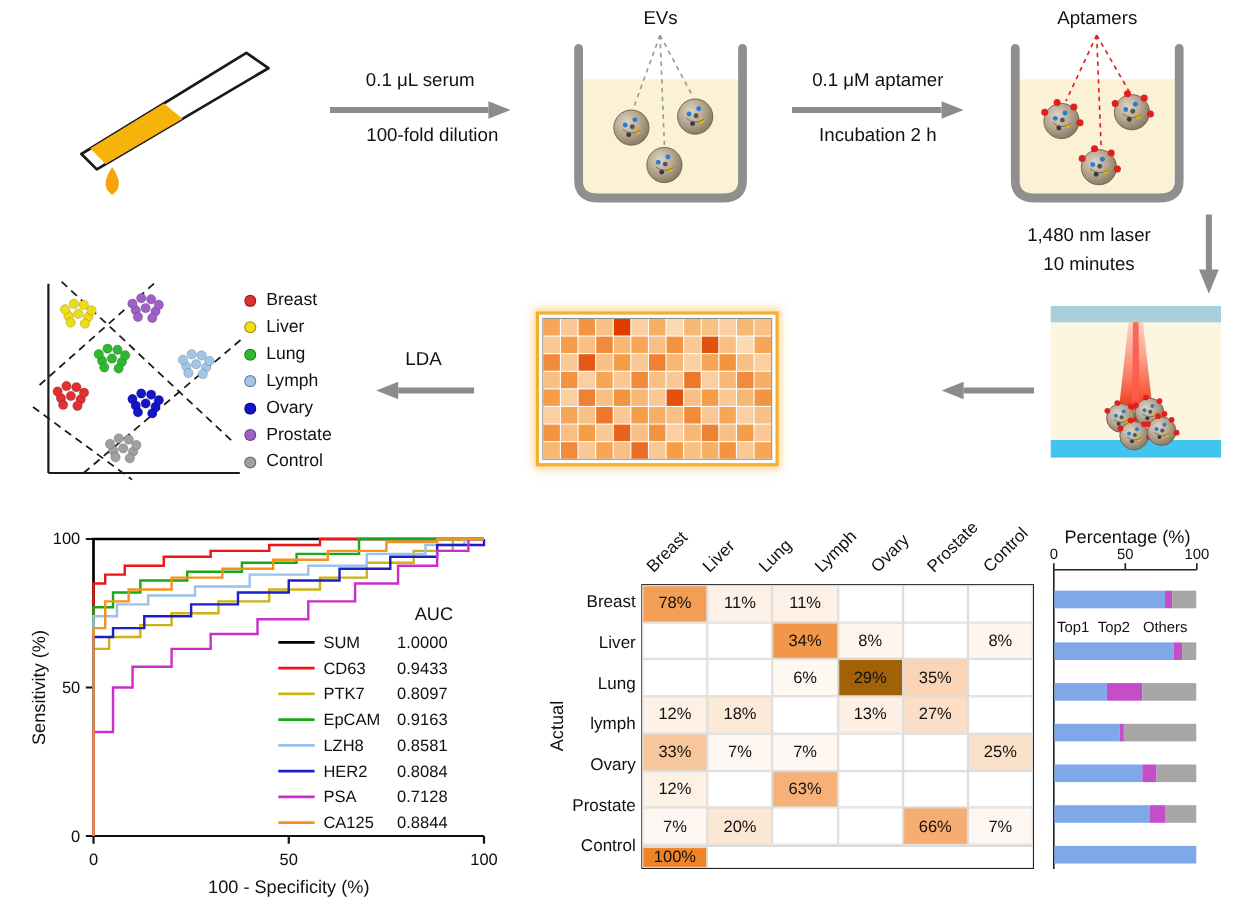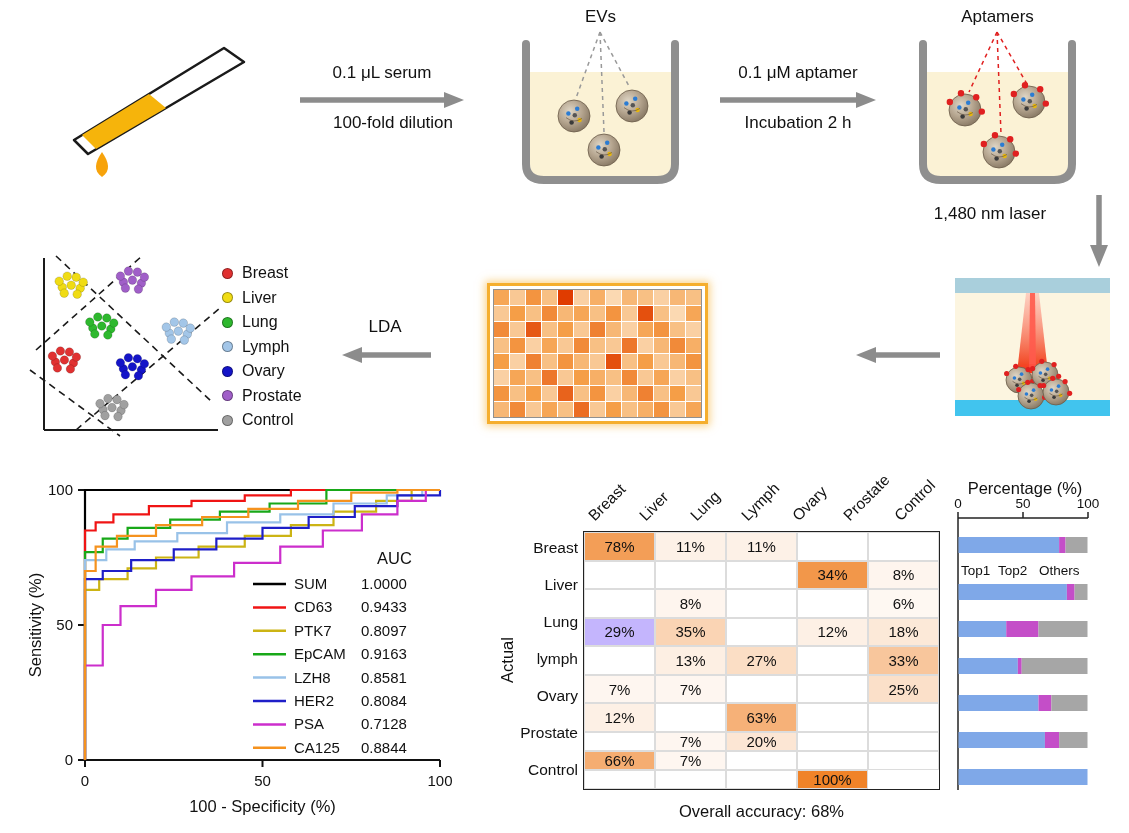--- a/index.html
+++ b/index.html
@@ -28,21 +28,21 @@
 
   
   #confusion{position:absolute;left:480px;top:458px;width:475px;height:370px;}
   .cm-predicted{position:absolute;left:103px;top:2px;width:357px;text-align:center;font-size:16.5px;}
   .cm-col-label{position:absolute;top:46px;height:22px;line-height:22px;transform-origin:0 100%;
     transform:rotate(-45deg);font-size:15.5px;white-space:nowrap;}
   .cm-actual{position:absolute;left:-22px;top:192px;width:100px;height:20px;text-align:center;
     transform:rotate(-90deg);font-size:16.5px;}
   .cm-row-label{position:absolute;left:18px;width:80px;text-align:right;font-size:15.5px;}
   .cm-grid{position:absolute;left:103px;top:73px;width:357px;height:259px;display:grid;
-    grid-template-columns:repeat(5,1fr);grid-template-rows:repeat(7,1fr);border:1.5px solid #222;background:#fff;}
+    grid-template-columns:repeat(6,1fr);grid-template-rows:repeat(7,1fr);border:1.5px solid #222;background:#fff;}
   .cm-cell{border:0.5px solid #DCDCDC;display:flex;align-items:center;justify-content:center;font-size:15px;}
   .cm-footer{position:absolute;left:103px;top:344px;width:357px;text-align:center;font-size:16.5px;}
 </style>
 </head>
 <body>
 
 <div id="canvas">
 
   <svg class="abs" width="0" height="0">
     <defs>
@@ -164,20 +164,21 @@
           <path d="M76,123.6 Q84,130 92,124.4" fill="none" stroke="#6B5C49" stroke-width="0.7"></path>
           <circle cx="68.8" cy="114" r="3.2" fill="#E02020"></circle>
           <circle cx="80" cy="105.2" r="3.2" fill="#E02020"></circle>
           <circle cx="95.2" cy="109.2" r="3.2" fill="#E02020"></circle>
           <circle cx="100.8" cy="123.6" r="3.2" fill="#E02020"></circle>
         </g>
       </g>
   </svg>
 
   <div class="t" style="left:900px;top:203px;width:180px">1,480 nm laser</div>
+  <div class="t" style="left:900px;top:229px;width:180px">10 minutes</div>
   <svg class="abs" style="left:1086px;top:193px" width="26" height="78">
     <line x1="13" y1="2" x2="13" y2="54" stroke="#8C8C8C" stroke-width="5.5"></line>
     <polygon points="4,52 22,52 13,74" fill="#8C8C8C"></polygon>
   </svg>
 
   <svg class="abs" style="left:955px;top:278px" width="155" height="148" viewBox="0 0 155 148">
     <rect x="0" y="14" width="155" height="110" fill="#FCF5E0"></rect>
     <rect x="0" y="0" width="155" height="15" fill="#A9CFDC"></rect>
     <rect x="0" y="122" width="155" height="16" fill="#41C4EE"></rect>
     <polygon points="71,15 84,15 93,95 62,95" fill="url(#beamGrad)"></polygon>
@@ -555,21 +556,21 @@
         <div class="cm-cell" style="background: rgb(255, 255, 255);"></div>
         <div class="cm-cell" style="background: rgb(255, 255, 255);"></div>
         <div class="cm-cell" style="background: rgb(255, 255, 255);"></div>
         <div class="cm-cell" style="background: rgb(242, 151, 74);">34%</div>
         <div class="cm-cell" style="background: rgb(254, 245, 238);">8%</div>
         <div class="cm-cell" style="background: rgb(255, 255, 255);"></div>
         <div class="cm-cell" style="background: rgb(254, 245, 238);">8%</div>
         <div class="cm-cell" style="background: rgb(255, 255, 255);"></div>
         <div class="cm-cell" style="background: rgb(255, 255, 255);"></div>
         <div class="cm-cell" style="background: rgb(254, 248, 242);">6%</div>
-        <div class="cm-cell" style="background: #c4b5fd;">29%</div>
+        <div class="cm-cell" style="background: #a16207;">29%</div>
         <div class="cm-cell" style="background: rgb(250, 212, 180);">35%</div>
         <div class="cm-cell" style="background: rgb(255, 255, 255);"></div>
         <div class="cm-cell" style="background: rgb(253, 240, 229);">12%</div>
         <div class="cm-cell" style="background: rgb(252, 233, 216);">18%</div>
         <div class="cm-cell" style="background: rgb(255, 255, 255);"></div>
         <div class="cm-cell" style="background: rgb(253, 239, 227);">13%</div>
         <div class="cm-cell" style="background: rgb(251, 222, 197);">27%</div>
         <div class="cm-cell" style="background: rgb(255, 255, 255);"></div>
         <div class="cm-cell" style="background: rgb(248, 198, 156);">33%</div>
         <div class="cm-cell" style="background: rgb(254, 246, 240);">7%</div>
@@ -590,21 +591,20 @@
         <div class="cm-cell" style="background: rgb(245, 173, 113);">66%</div>
         <div class="cm-cell" style="background: rgb(254, 246, 240);">7%</div>
         <div class="cm-cell" style="background: rgb(255, 255, 255);"></div>
         <div class="cm-cell" style="background: rgb(255, 255, 255);"></div>
         <div class="cm-cell" style="background: rgb(255, 255, 255);"></div>
         <div class="cm-cell" style="background: rgb(255, 255, 255);"></div>
         <div class="cm-cell" style="background: rgb(255, 255, 255);"></div>
         <div class="cm-cell" style="background: rgb(255, 255, 255);"></div>
         <div class="cm-cell" style="background: rgb(240, 131, 40);">100%</div>
       </div>
-      <div class="cm-footer">Overall accuracy: 68%</div>
     </div>
 
   <svg class="abs" id="bars-svg" style="left:945px;top:478px" width="178" height="332" viewBox="0 0 178 332">
       <text x="80" y="16" text-anchor="middle" class="axlabel">Percentage (%)</text>
       <line x1="13" y1="40" x2="143" y2="40" stroke="#222" stroke-width="1.5"></line>
       <line x1="13" y1="40" x2="13" y2="312" stroke="#222" stroke-width="1.5"></line>
       <line x1="13" y1="40" x2="13" y2="34" stroke="#222" stroke-width="1.5"></line>
       <text x="13" y="30" text-anchor="middle" class="tick2">0</text>
       <line x1="78" y1="40" x2="78" y2="34" stroke="#222" stroke-width="1.5"></line>
       <text x="78" y="30" text-anchor="middle" class="tick2">50</text>

